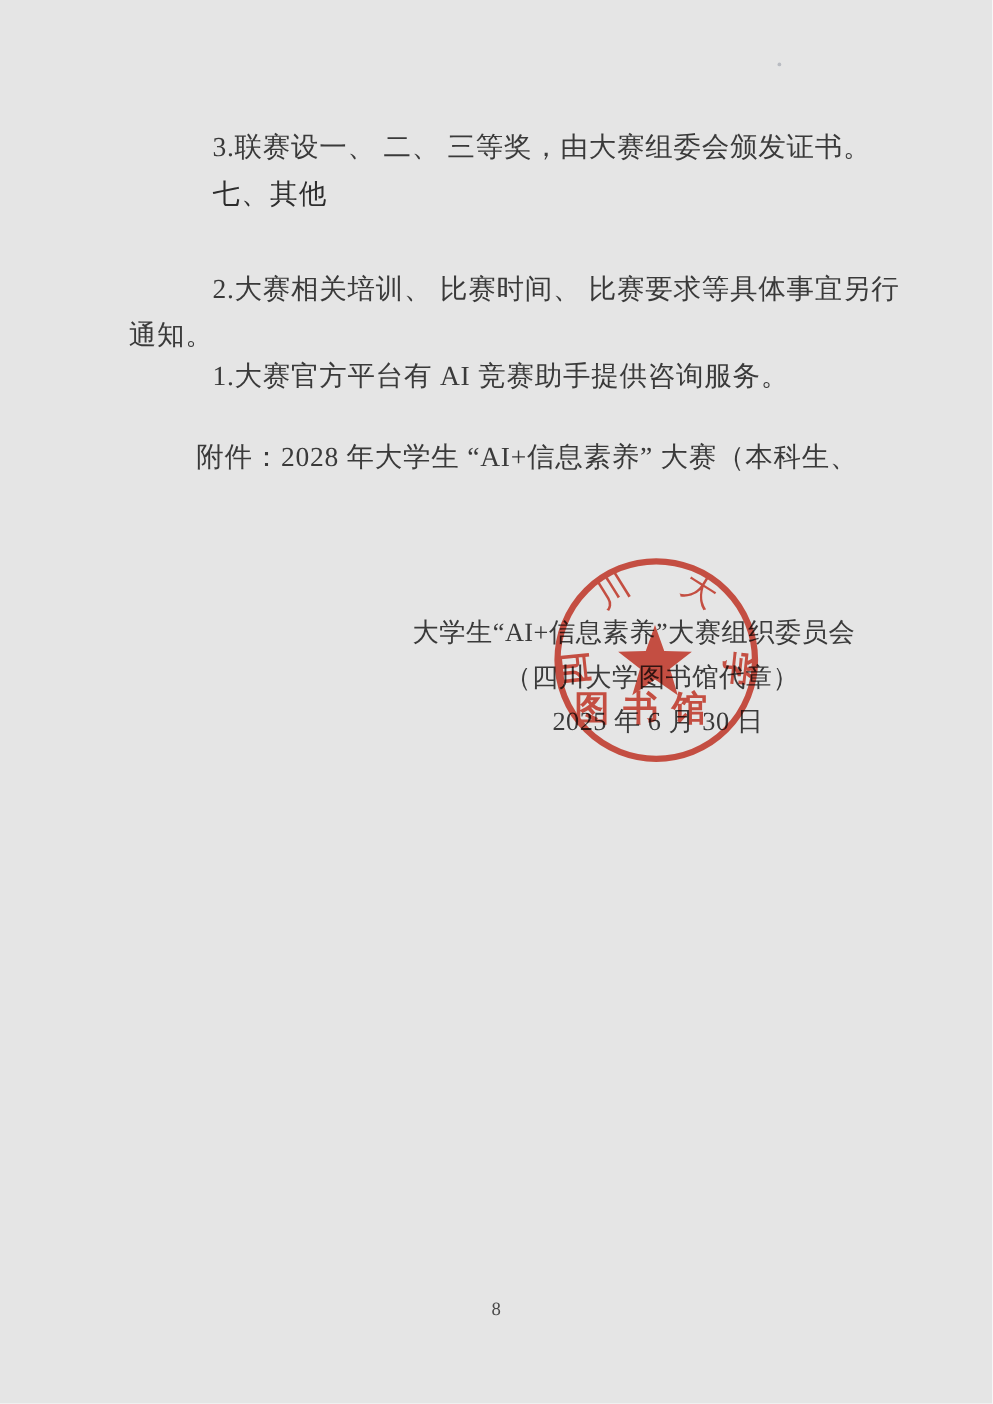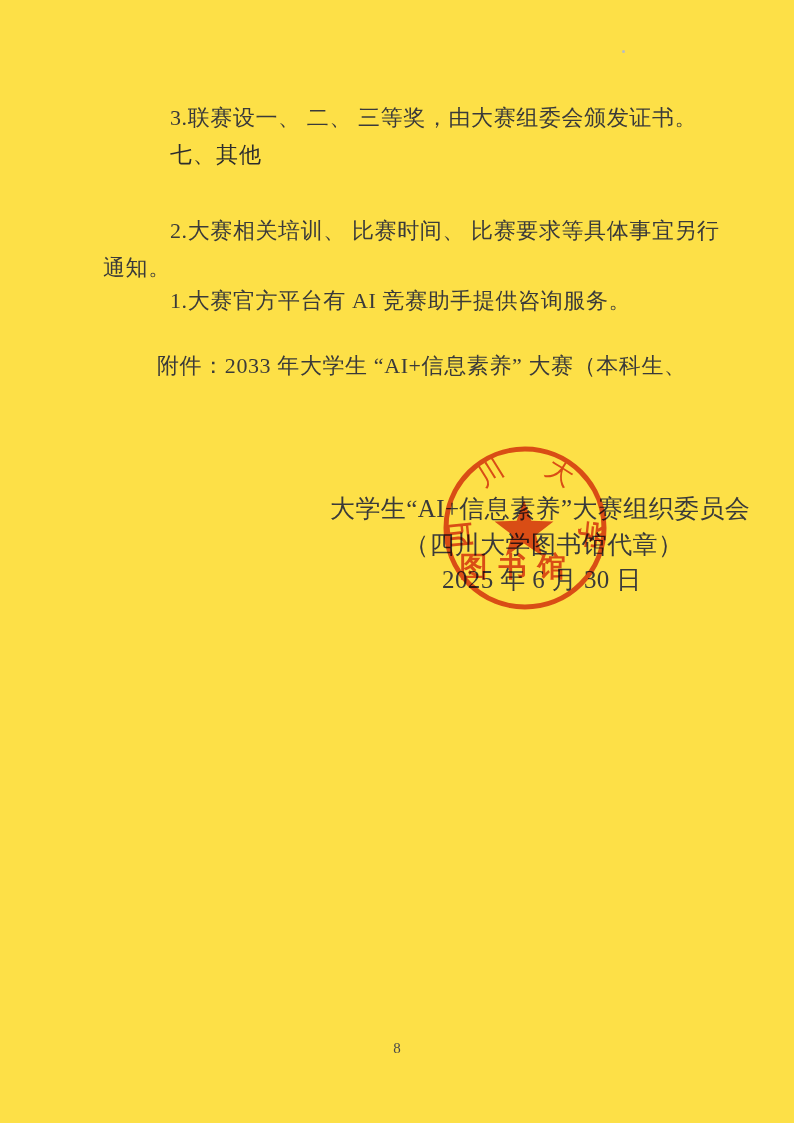--- a/index.html
+++ b/index.html
@@ -5,39 +5,39 @@
   html, body {
     margin: 0;
     padding: 0;
     background: #ffffff;
   }
   .page {
     position: relative;
     width: 794px;
     height: 1123px;
     margin: 0 auto;
-    background: #fde047;
+    background: #e5e5e5;
     overflow: hidden;
     font-family: "Liberation Serif", "DejaVu Serif", serif;
   }
   .line {
     position: absolute;
     white-space: pre;
     color: #3a3a3a;
     font-size: 22px;
     letter-spacing: 0.6px;
     line-height: 1.25;
   }
   .heading {
     font-weight: normal;
     color: #2d2d2d;
     letter-spacing: 1px;
   }
   .sig {
-    font-size: 25px;
+    font-size: 21px;
     letter-spacing: 0.4px;
   }
   .pageno {
     position: absolute;
     left: 0;
     right: 0;
     top: 1040px;
     text-align: center;
     font-size: 15px;
     color: #4a4a4a;
@@ -73,21 +73,21 @@
 
   <div class="line heading" style="left:170px; top:141px;">七、其他</div>
 
 
   <div class="line" style="left:170px; top:217px;">2.大赛相关培训、 比赛时间、 比赛要求等具体事宜另行</div>
 
   <div class="line" style="left:103px; top:254px;">通知。</div>
 
   <div class="line" style="left:170px; top:287px;">1.大赛官方平台有 AI 竞赛助手提供咨询服务。</div>
 
-  <div class="line" style="left:157px; top:352px;">附件：2033 年大学生 “AI+信息素养” 大赛（本科生、</div>
+  <div class="line" style="left:157px; top:352px;">附件：2028 年大学生 “AI+信息素养” 大赛（本科生、</div>
 
 
   <div class="line sig" style="left:330px; top:493px;">大学生“AI+信息素养”大赛组织委员会</div>
 
   <div class="line sig" style="left:404px; top:529px;">（四川大学图书馆代章）</div>
 
   <div class="line sig" style="left:442px; top:564px;">2025 年 6 月 30 日</div>
 
   <svg class="seal" viewBox="0 0 176 176" xmlns="http://www.w3.org/2000/svg">
     <circle cx="88" cy="88" r="79" fill="none" stroke="#d6402f" stroke-width="5"></circle>

